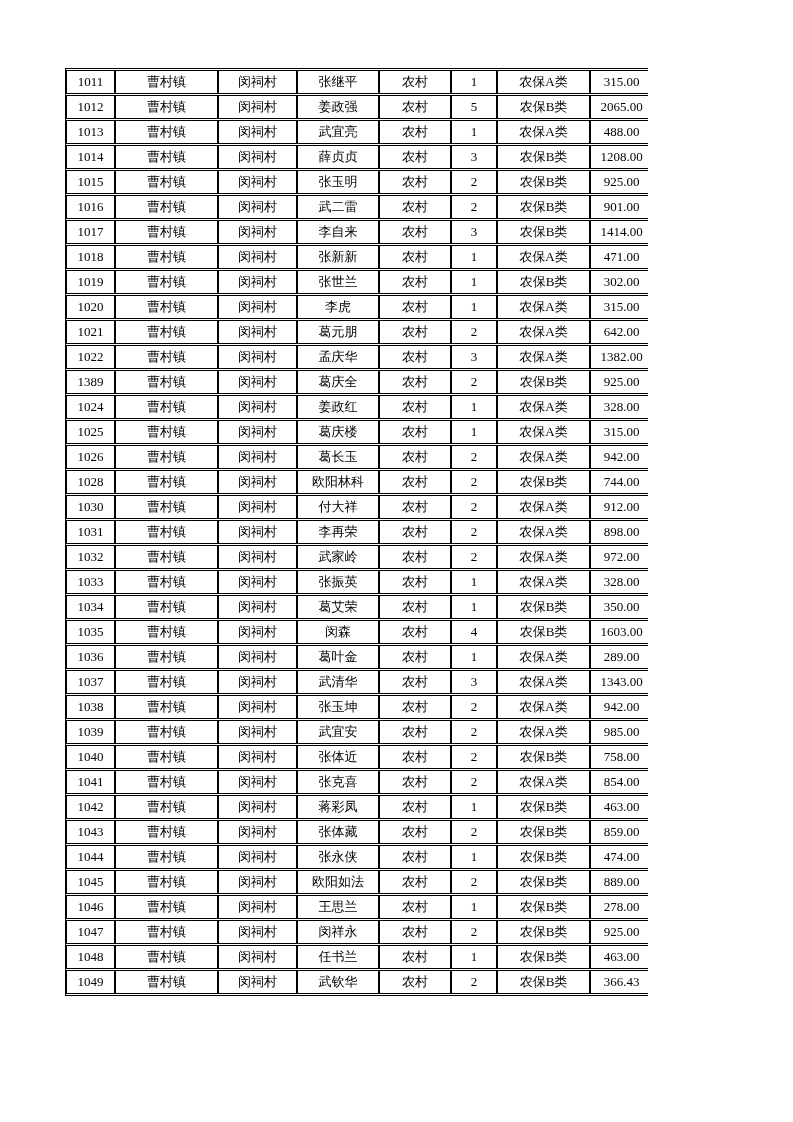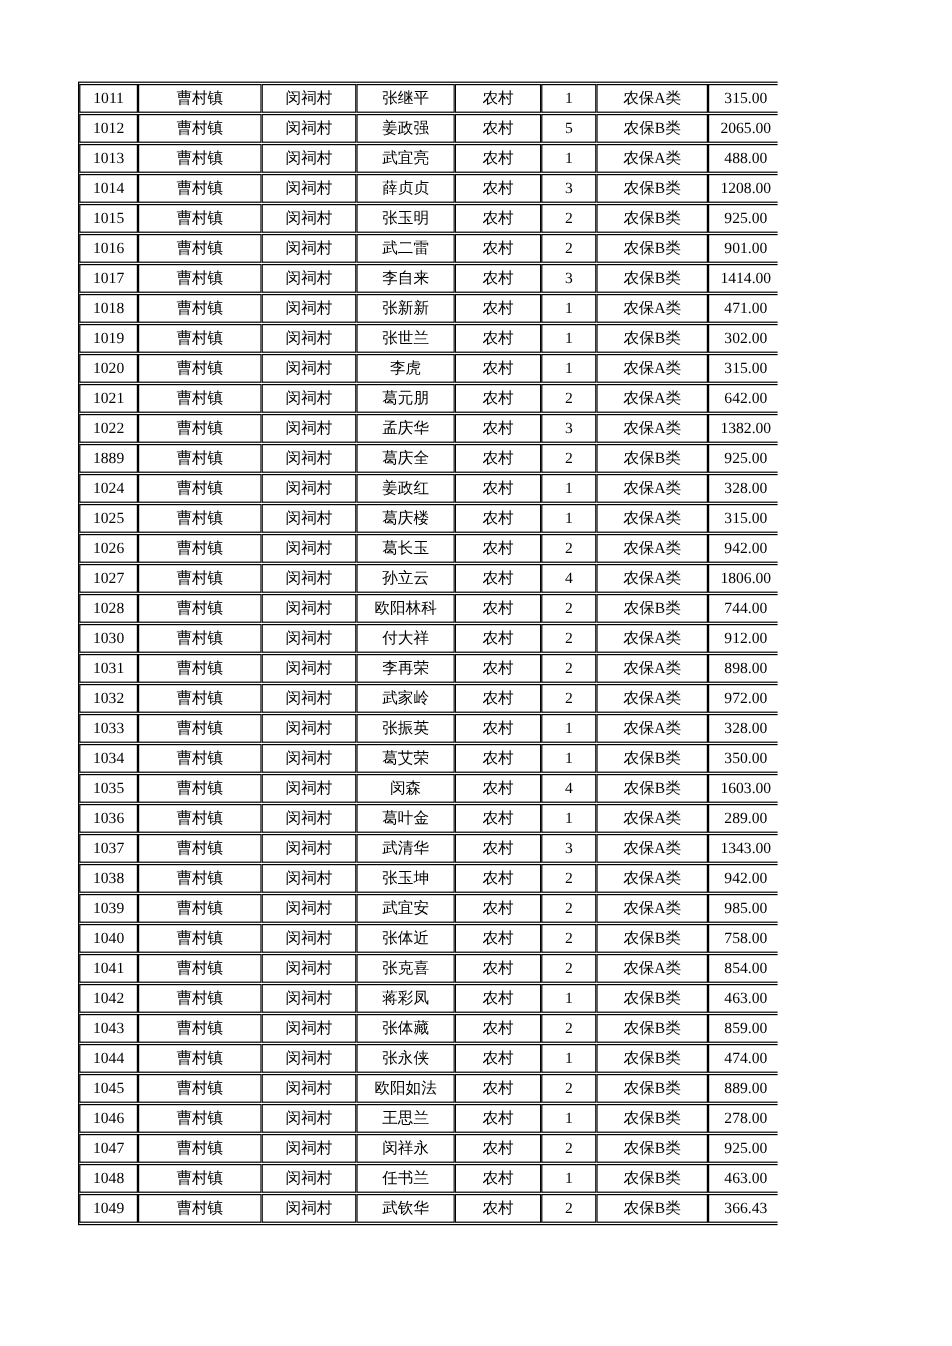--- a/index.html
+++ b/index.html
@@ -185,21 +185,21 @@
           <td>1022</td>
           <td>曹村镇</td>
           <td>闵祠村</td>
           <td>孟庆华</td>
           <td>农村</td>
           <td>3</td>
           <td>农保A类</td>
           <td>1382.00</td>
         </tr>
         <tr>
-          <td>1889</td>
+          <td>1389</td>
           <td>曹村镇</td>
           <td>闵祠村</td>
           <td>葛庆全</td>
           <td>农村</td>
           <td>2</td>
           <td>农保B类</td>
           <td>925.00</td>
         </tr>
         <tr>
           <td>1024</td>
@@ -223,30 +223,20 @@
         </tr>
         <tr>
           <td>1026</td>
           <td>曹村镇</td>
           <td>闵祠村</td>
           <td>葛长玉</td>
           <td>农村</td>
           <td>2</td>
           <td>农保A类</td>
           <td>942.00</td>
-        </tr>
-        <tr>
-          <td>1027</td>
-          <td>曹村镇</td>
-          <td>闵祠村</td>
-          <td>孙立云</td>
-          <td>农村</td>
-          <td>4</td>
-          <td>农保A类</td>
-          <td>1806.00</td>
         </tr>
         <tr>
           <td>1028</td>
           <td>曹村镇</td>
           <td>闵祠村</td>
           <td>欧阳林科</td>
           <td>农村</td>
           <td>2</td>
           <td>农保B类</td>
           <td>744.00</td>

